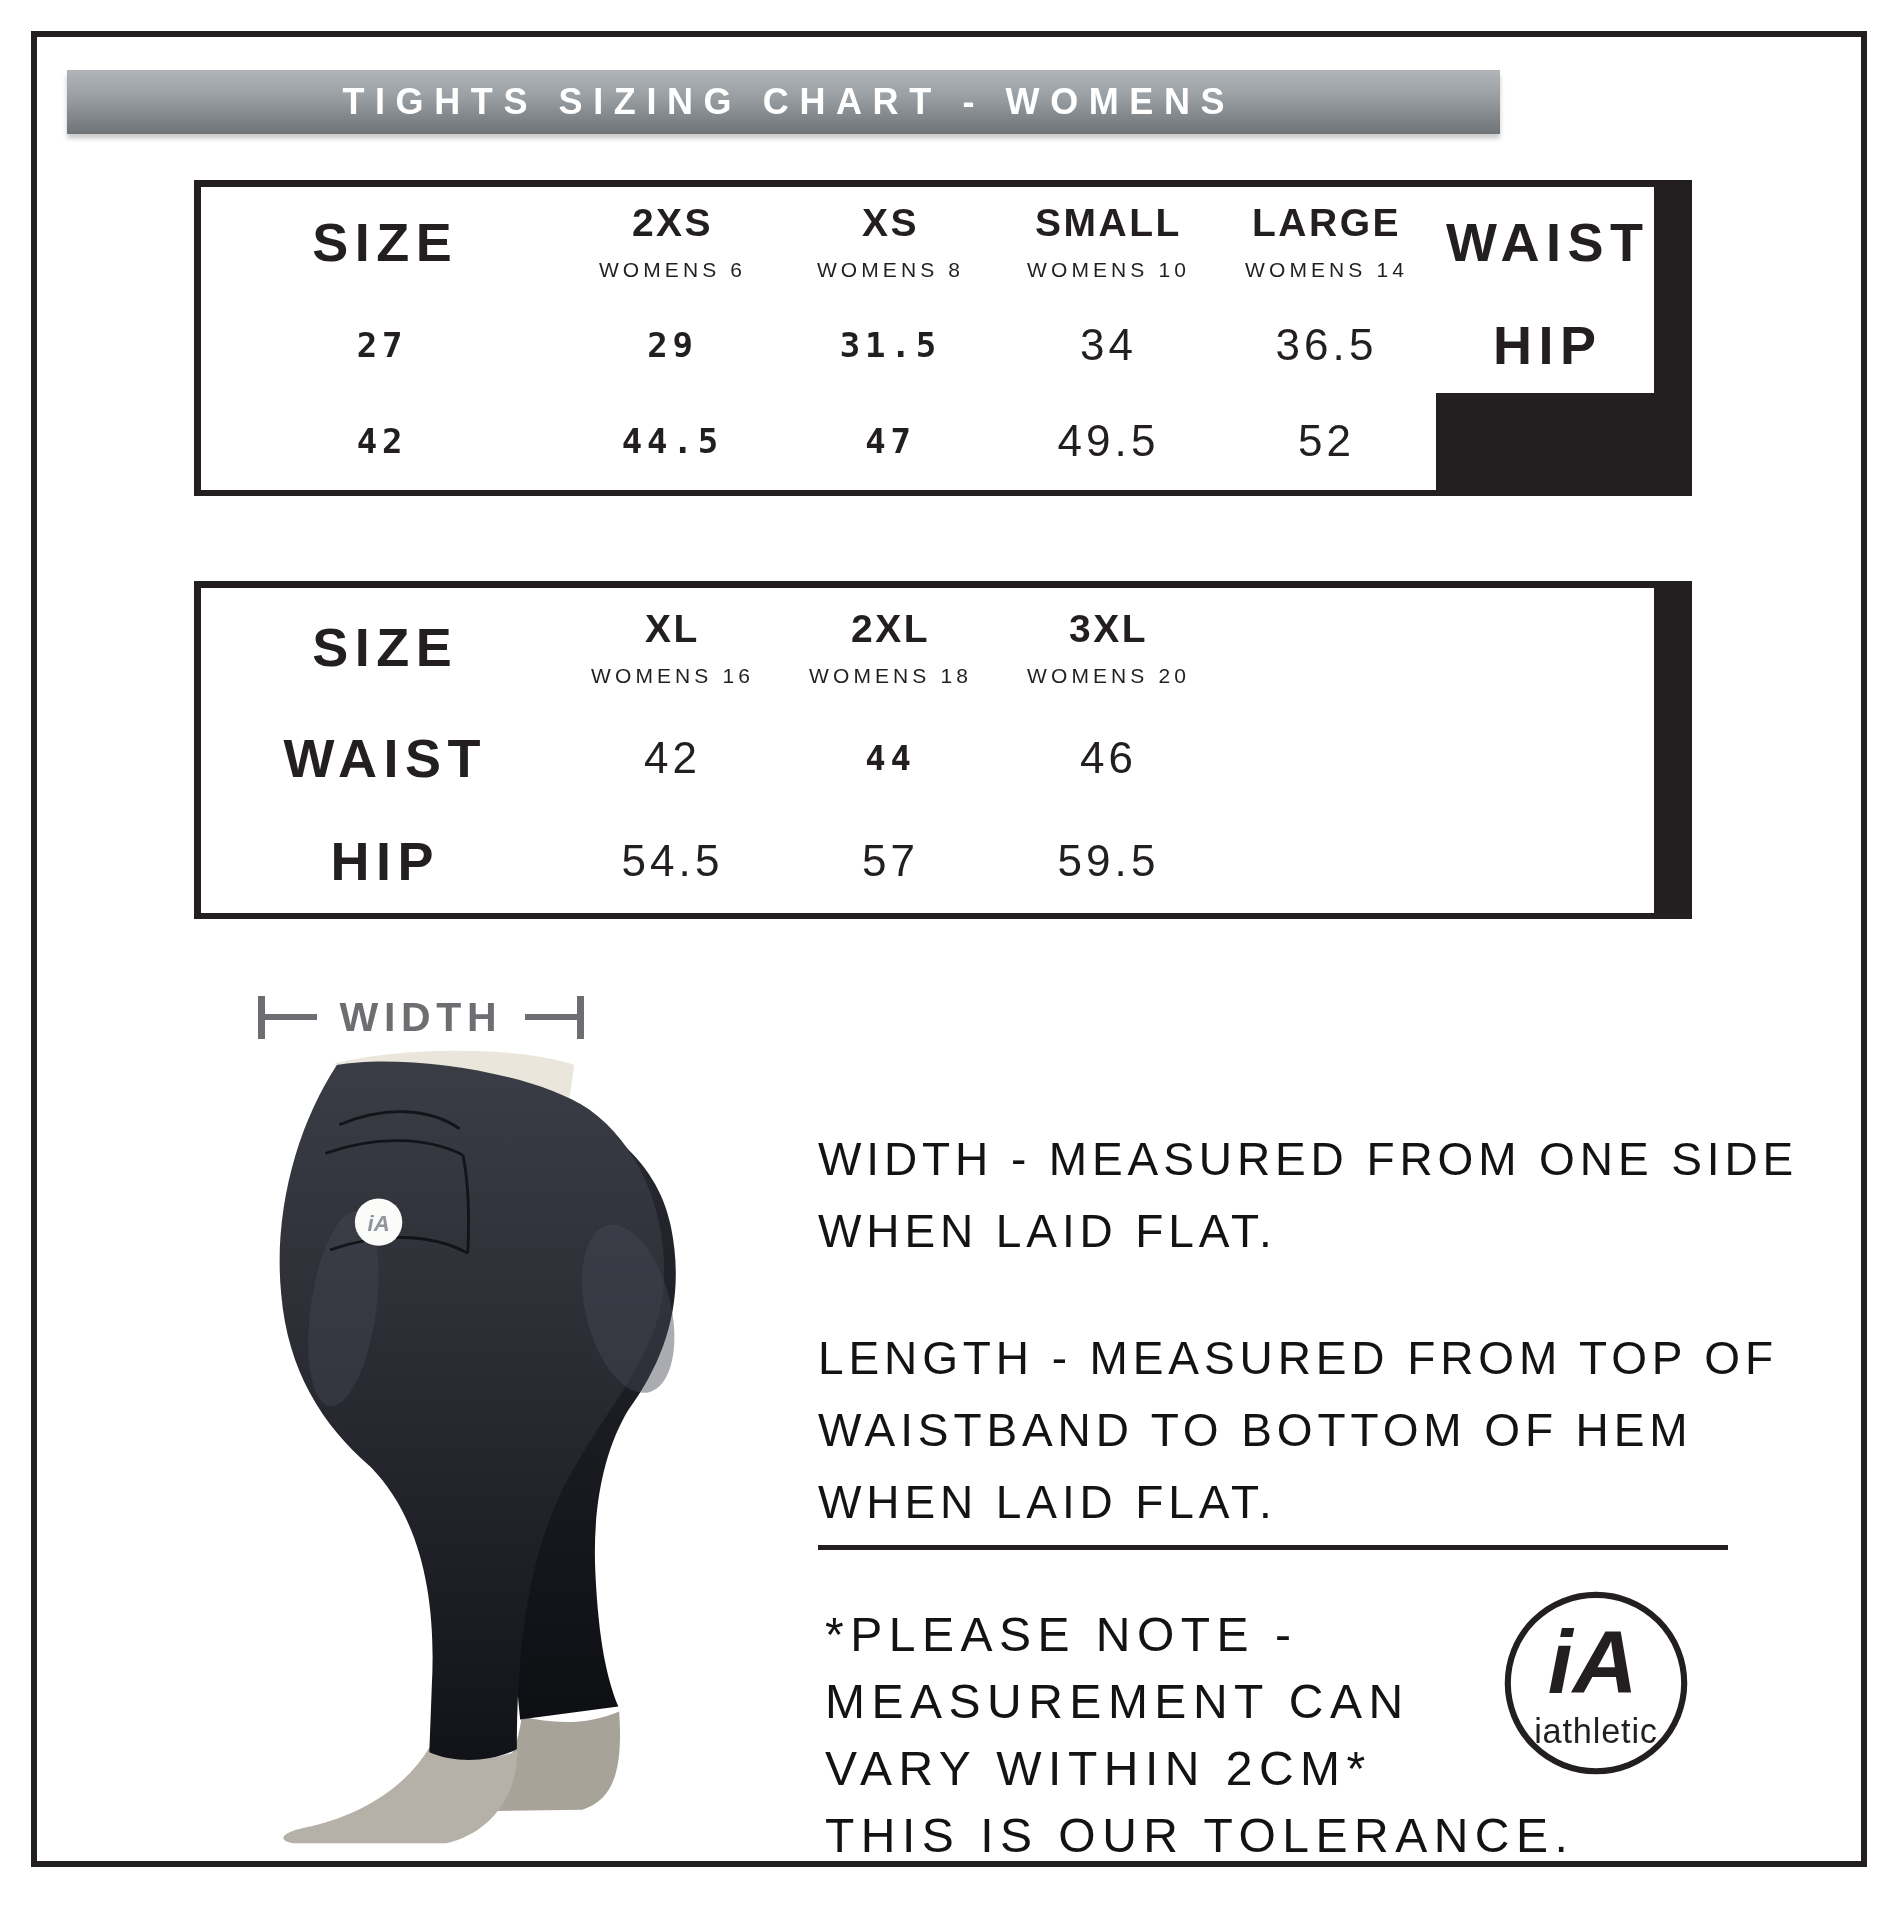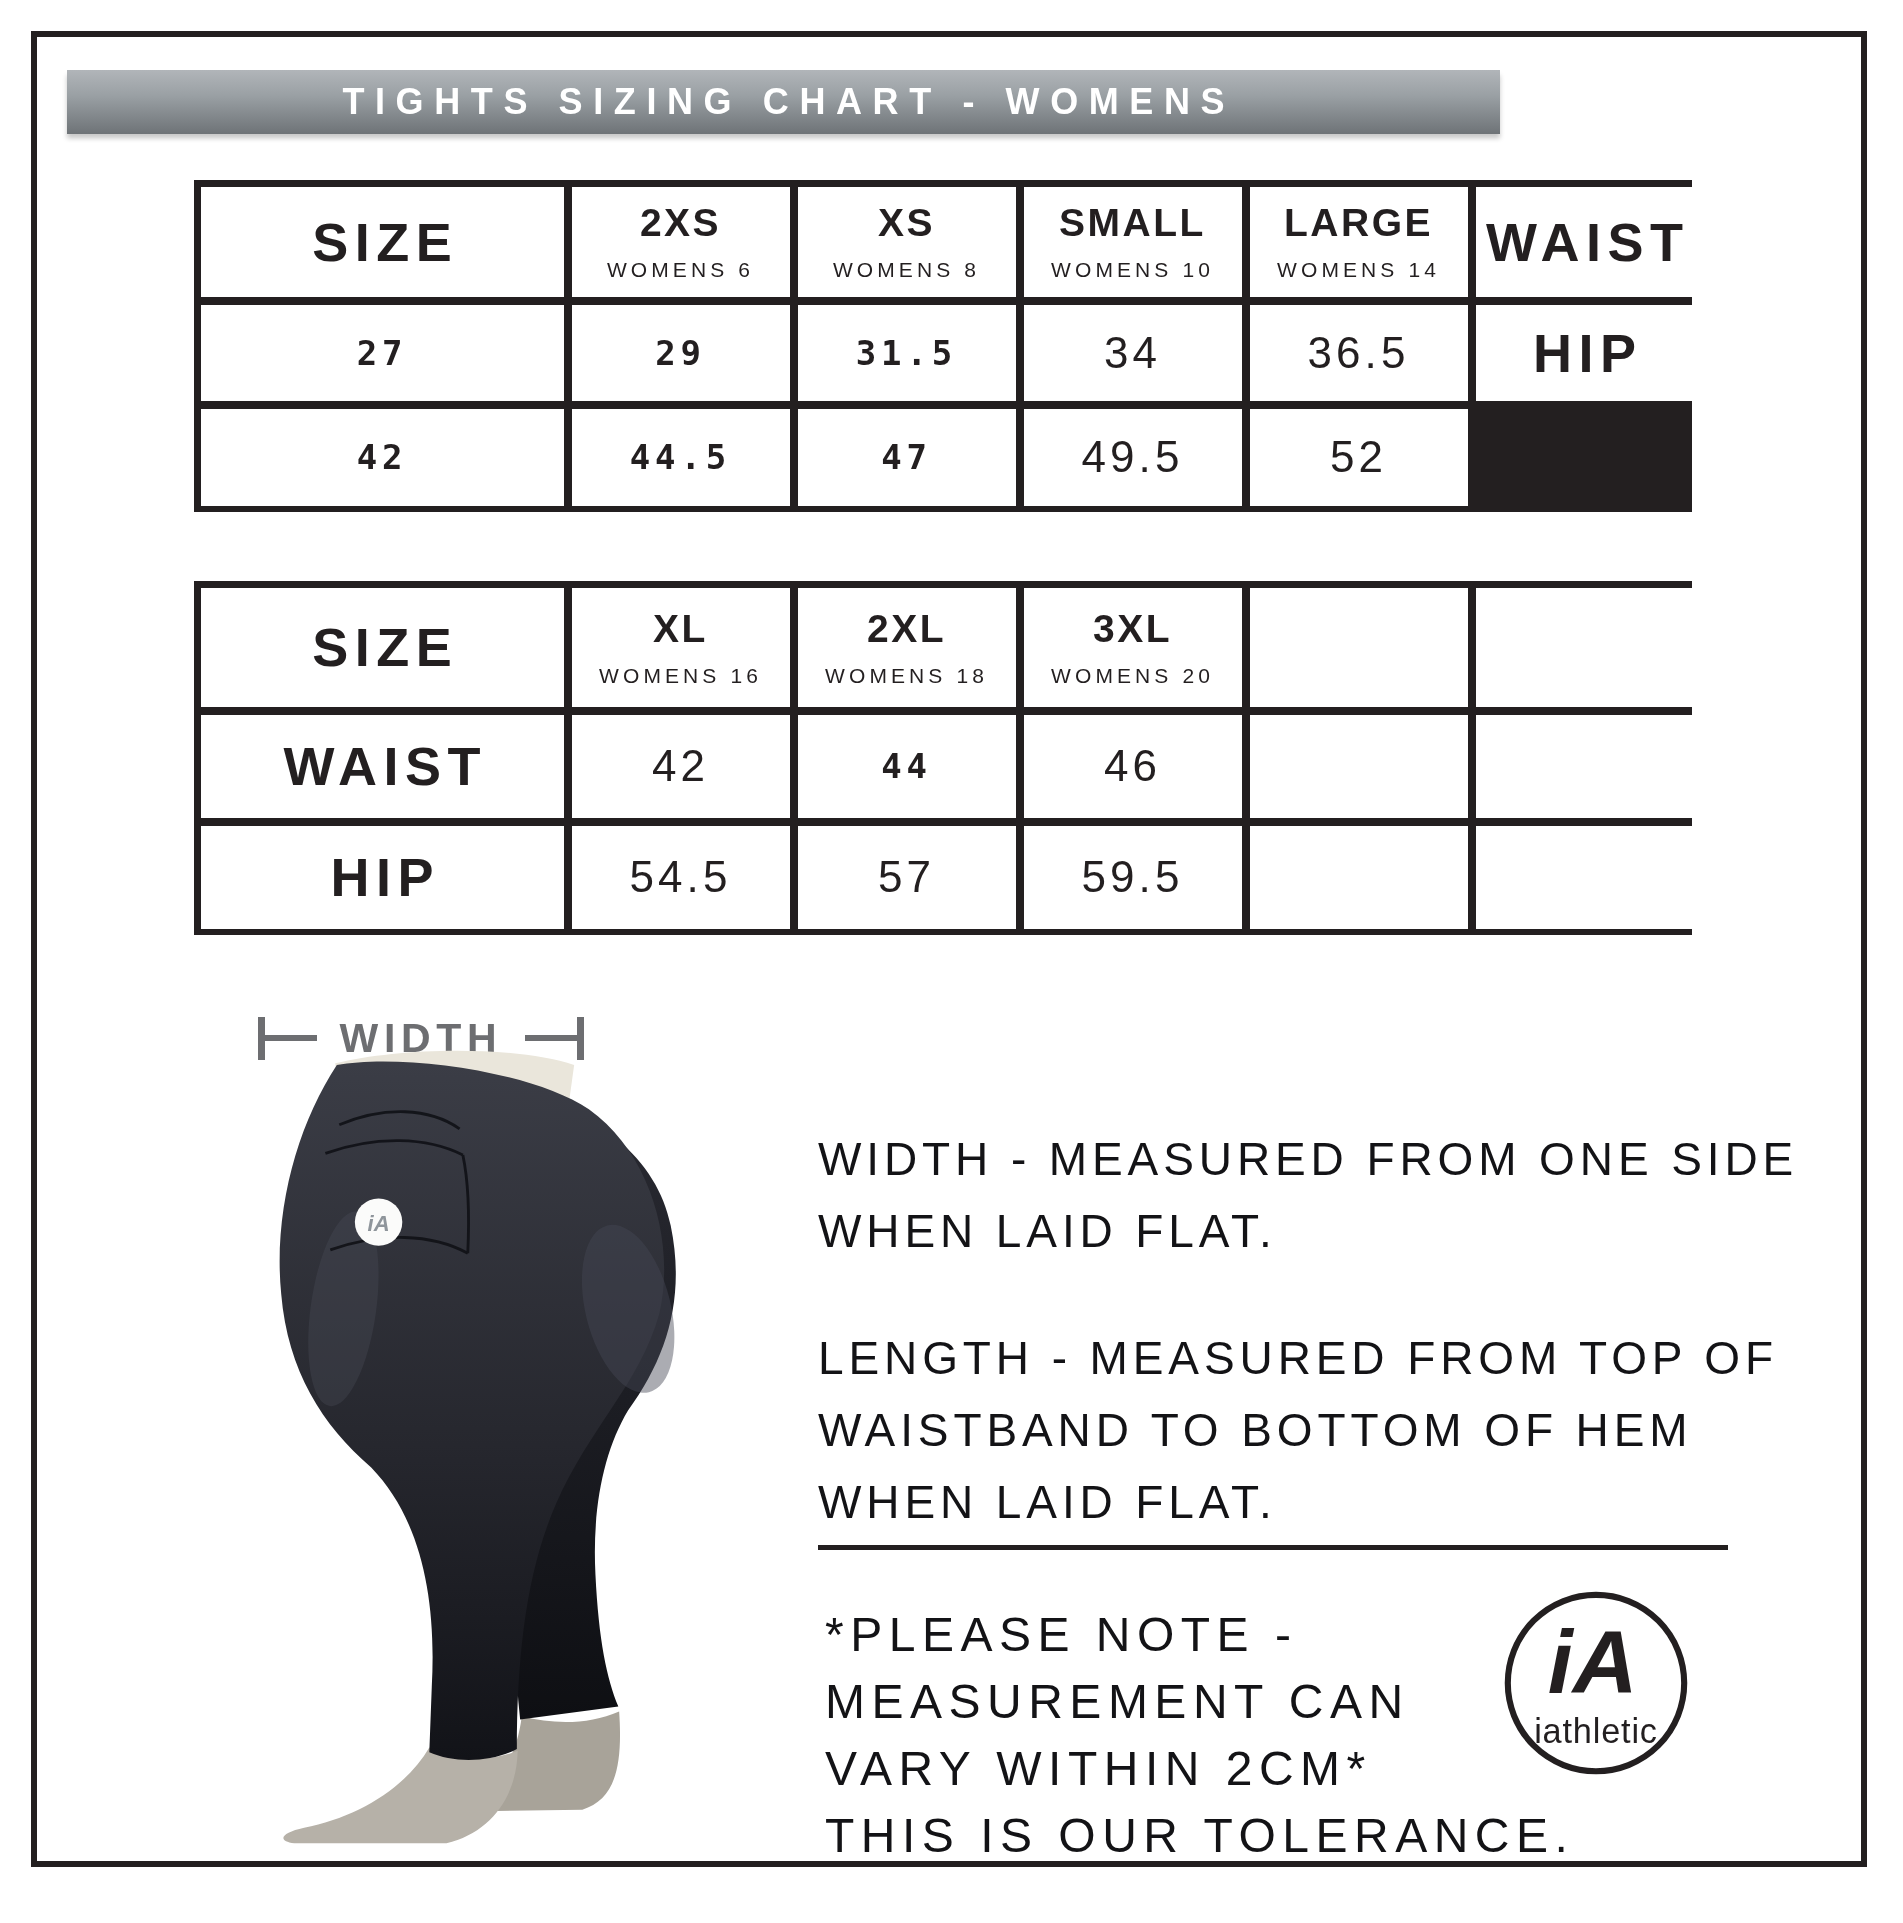--- a/index.html
+++ b/index.html
@@ -7,34 +7,34 @@
           font-family:"Liberation Sans",sans-serif;color:#231f20;overflow:hidden;}
   .frame{position:absolute;left:31px;top:31px;width:1836px;height:1836px;
          border:6.5px solid #231f20;box-sizing:border-box;background:transparent;}
   
   .titlebar{position:absolute;left:67px;top:70px;width:1433px;height:64px;
             background:linear-gradient(180deg,#b1b5b9 0%,#9aa0a4 40%,#6e7377 100%);
             display:flex;align-items:center;justify-content:center;
             box-shadow:0 4.9px 4.9px rgba(0,0,0,.22);}
   .titlebar .ttl{color:#ffffff;font-weight:700;font-size:36px;letter-spacing:10.6px;text-indent:10.6px;white-space:nowrap;}
   
-  .grid{position:absolute;background:#231f20;padding:6.5px;display:grid;gap:8px;box-sizing:border-box;}
+  .grid{position:absolute;background:#231f20;padding:6.5px;display:grid;gap:0;box-sizing:border-box;}
   .t1{left:194px;top:180px;width:1498px;grid-template-columns:363px repeat(5,218px);
       grid-template-rows:110px 96px 97px;}
   .t2{left:194px;top:581px;width:1498px;grid-template-columns:363px repeat(5,218px);
       grid-template-rows:119px 103px 103px;}
   .cell{background:#ffffff;display:flex;flex-direction:column;align-items:center;
         justify-content:center;text-align:center;min-width:0;}
   .rowlab{font-size:54px;font-weight:700;letter-spacing:6.5px;text-indent:6.5px;}
   .szname{font-size:39px;font-weight:700;letter-spacing:2.5px;}
   .szsub{font-size:21px;font-weight:400;letter-spacing:4.1px;margin-top:13px;}
   .v-light{font-size:34px;font-family:"DejaVu Sans Mono",monospace;font-weight:700;letter-spacing:4.9px;}
   .v-heavy{font-size:44px;font-weight:400;letter-spacing:4.1px;}
   
-  .widthind{position:absolute;left:258px;top:1016px;height:44px;display:flex;align-items:center;color:#6d6e71;}
+  .widthind{position:absolute;left:258px;top:995px;height:44px;display:flex;align-items:center;color:#6d6e71;}
   .wbar{width:6.5px;height:43px;background:#6d6e71;}
   .wline{width:52px;height:5.7px;background:#6d6e71;}
   .wlabel{font-size:41px;font-weight:700;letter-spacing:5.7px;margin:0 23px;color:#6d6e71;white-space:nowrap;}
   
   .para{position:absolute;left:818px;font-size:46px;font-weight:400;letter-spacing:4.9px;
         color:#131316;white-space:nowrap;}
   .para div{height:72px;display:flex;align-items:center;}
   .p-width{top:1123px;}
   .p-length{top:1322px;}
   .sep{position:absolute;left:818px;top:1545px;width:910px;height:4.9px;background:#231f20;}

